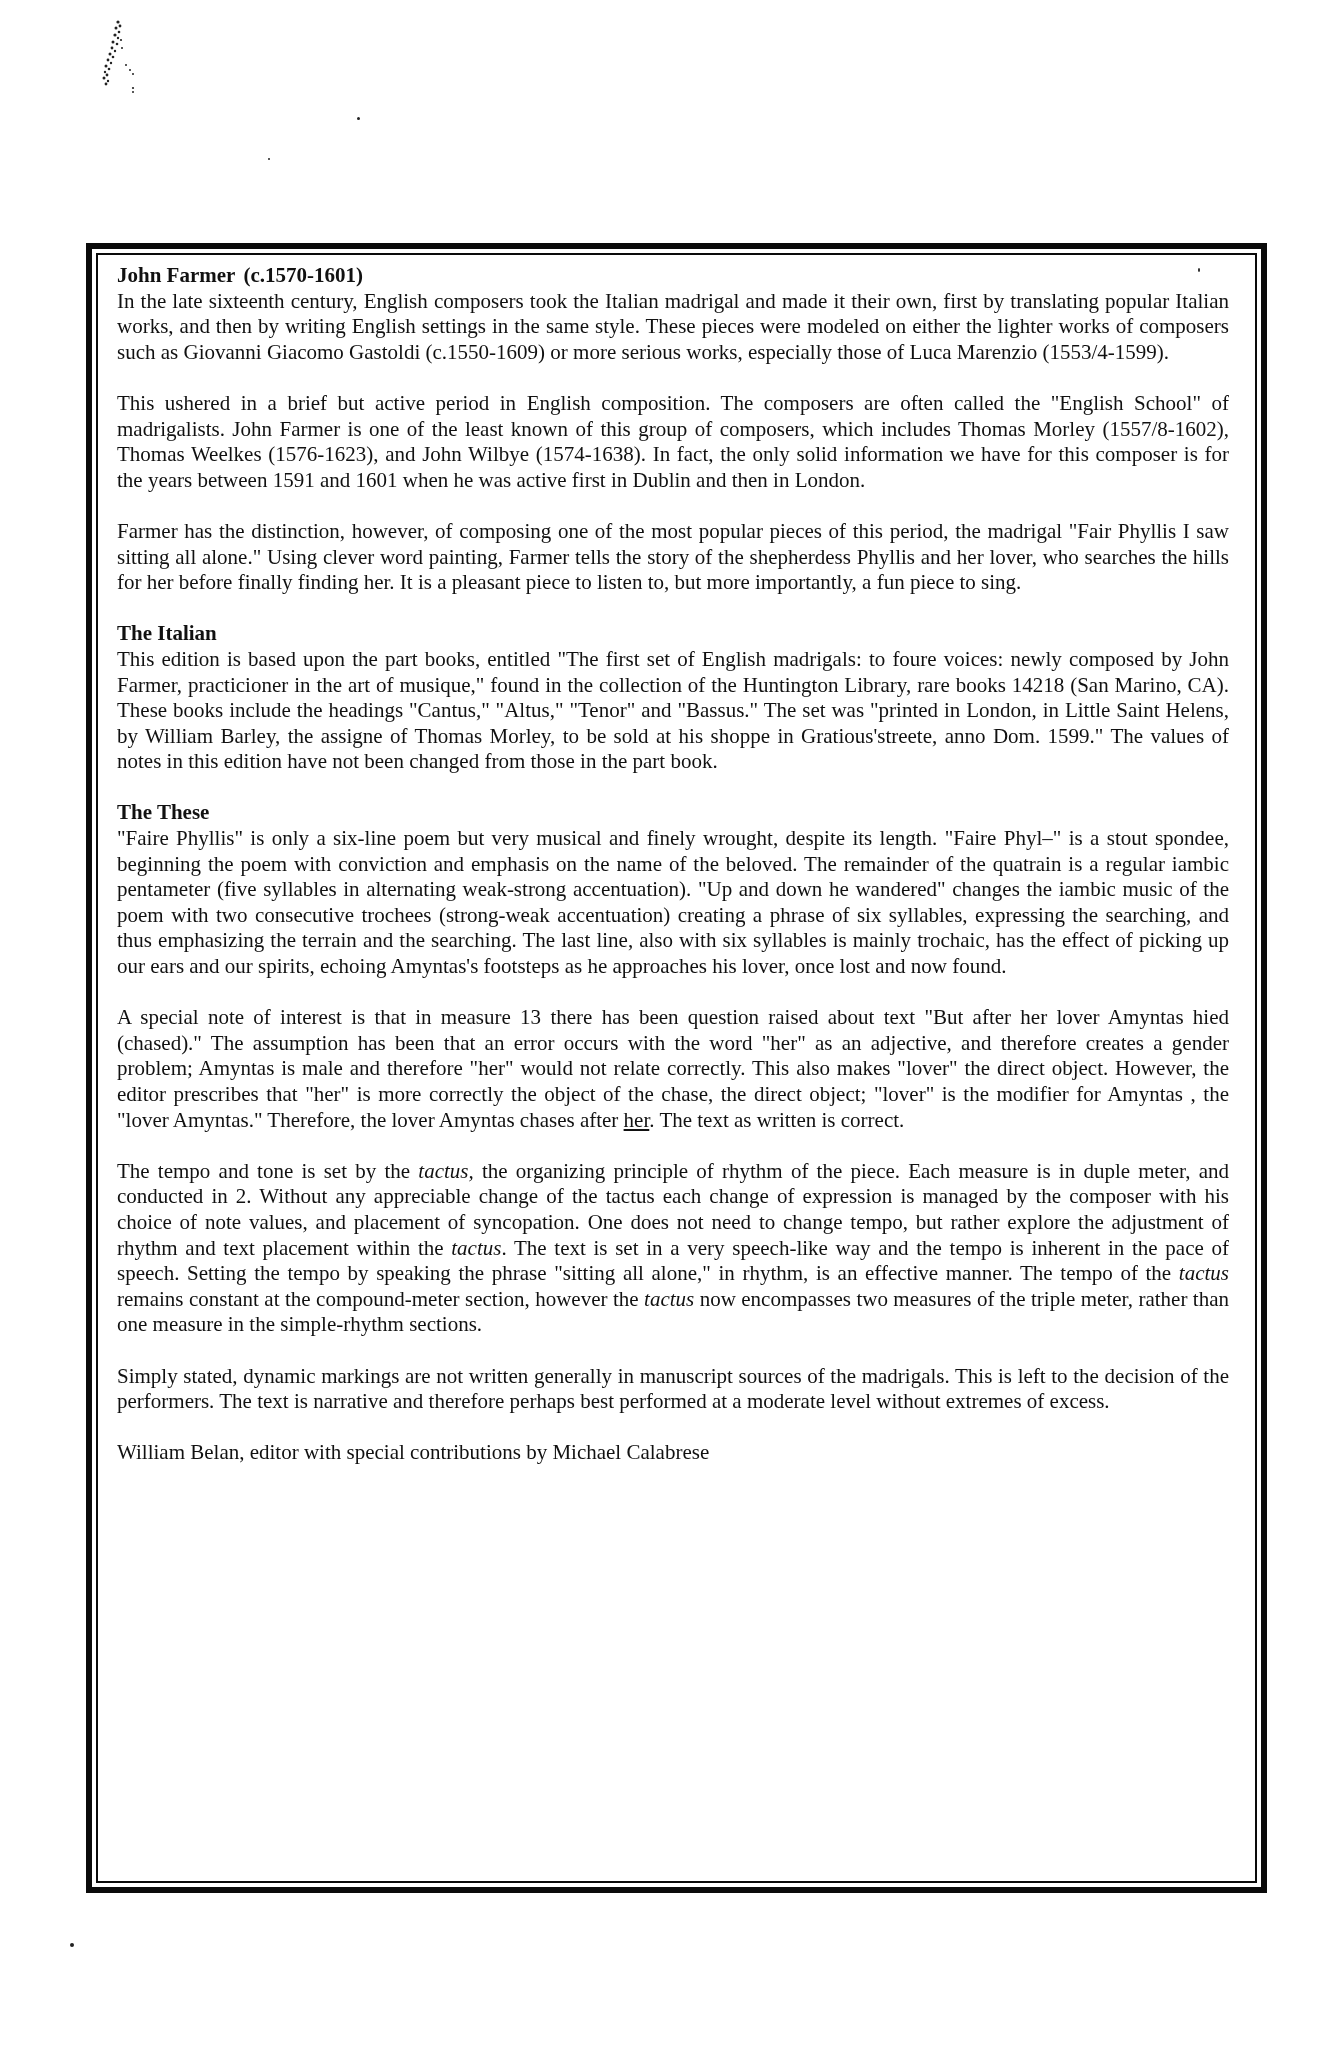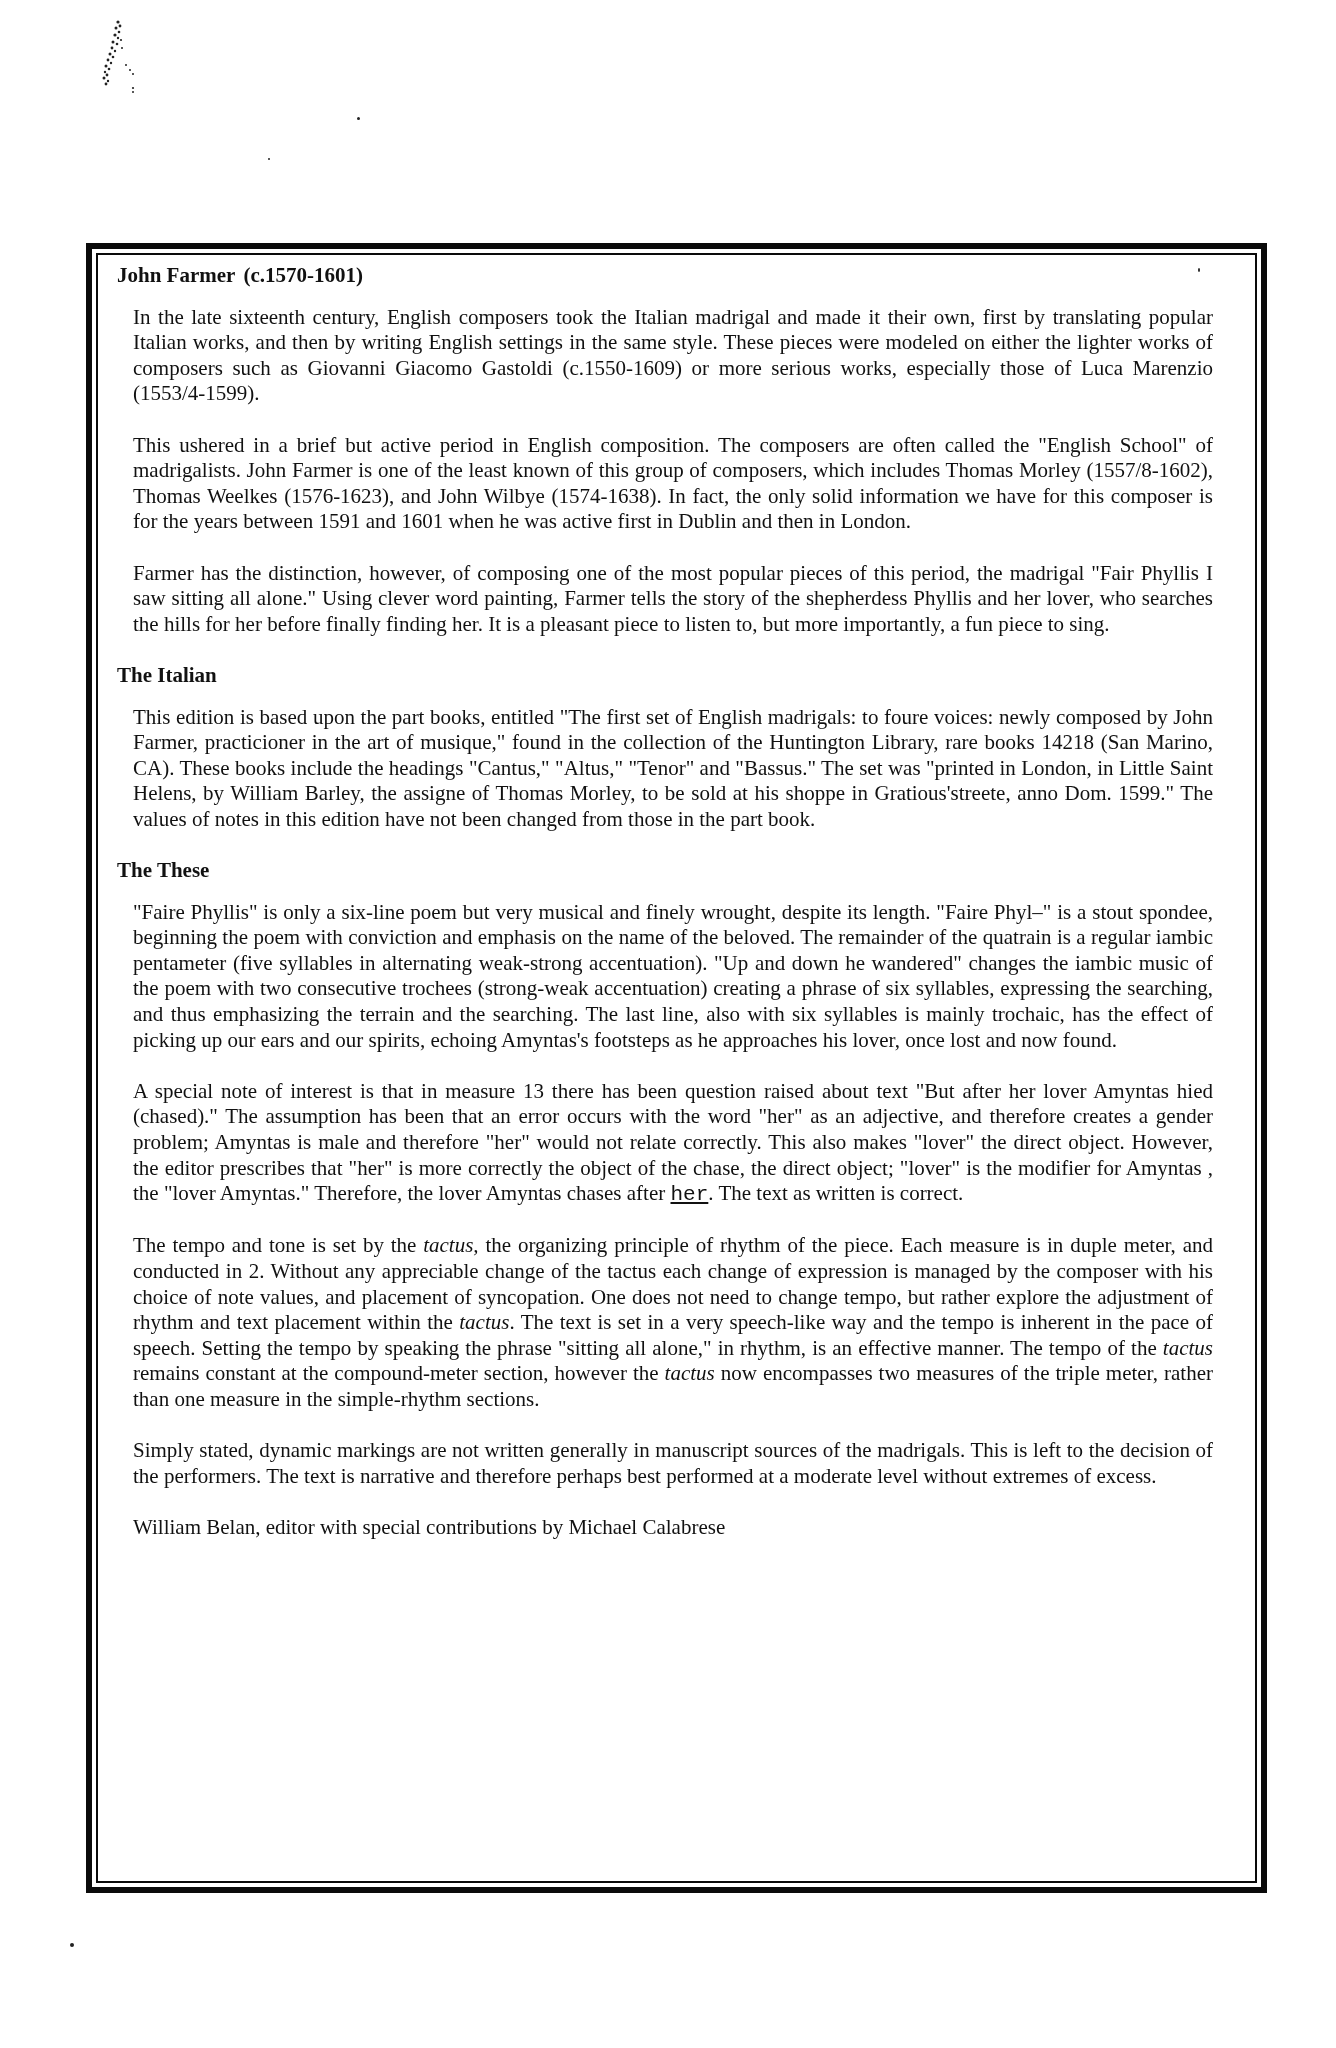--- a/index.html
+++ b/index.html
@@ -2,26 +2,26 @@
 <html><head>
 <meta charset="utf-8">
 <style>
   html, body { margin: 0; padding: 0; background: #ffffff; }
   body { width: 1336px; height: 2048px; position: relative; overflow: hidden; font-family: "Liberation Serif", serif; color: #111; }
   .speck { position: absolute; background: #222; border-radius: 50%; }
   .corner-mark { position: absolute; left: 88px; top: 10px; width: 60px; height: 95px; }
   .frame-outer { position: absolute; left: 86px; top: 243px; width: 1181px; height: 1650px; box-sizing: border-box; border: 6px solid #0a0a0a; }
   .frame-inner { position: absolute; left: 4px; top: 4px; right: 4px; bottom: 4px; border: 2px solid #0a0a0a; }
   .content { position: absolute; left: 25px; top: 14px; width: 1112px; font-size: 21px; line-height: 25.6px; }
-  .content p { margin: 16px; text-align: justify; text-align-last: left; }
+  .content p { margin: 0; text-align: justify; text-align-last: left; }
   .content h2 { margin: 0; font-size: 21px; font-weight: bold; line-height: 25.6px; }
   .section { margin-bottom: 25.6px; }
   .title-dates { margin-left: 8px; }
   em { font-style: italic; }
-  u { text-decoration: underline; font-family: Liberation Mono, monospace; }
+  u { text-decoration: underline; }
   .signature { margin-top: 0; }
 </style>
 </head>
 <body>
 
 <svg class="corner-mark" viewBox="0 0 60 95">
   <g fill="#222">
     <circle cx="30" cy="12" r="1.6"></circle>
       <circle cx="32" cy="16" r="1.4"></circle>
       <circle cx="28" cy="18" r="1.5"></circle>

